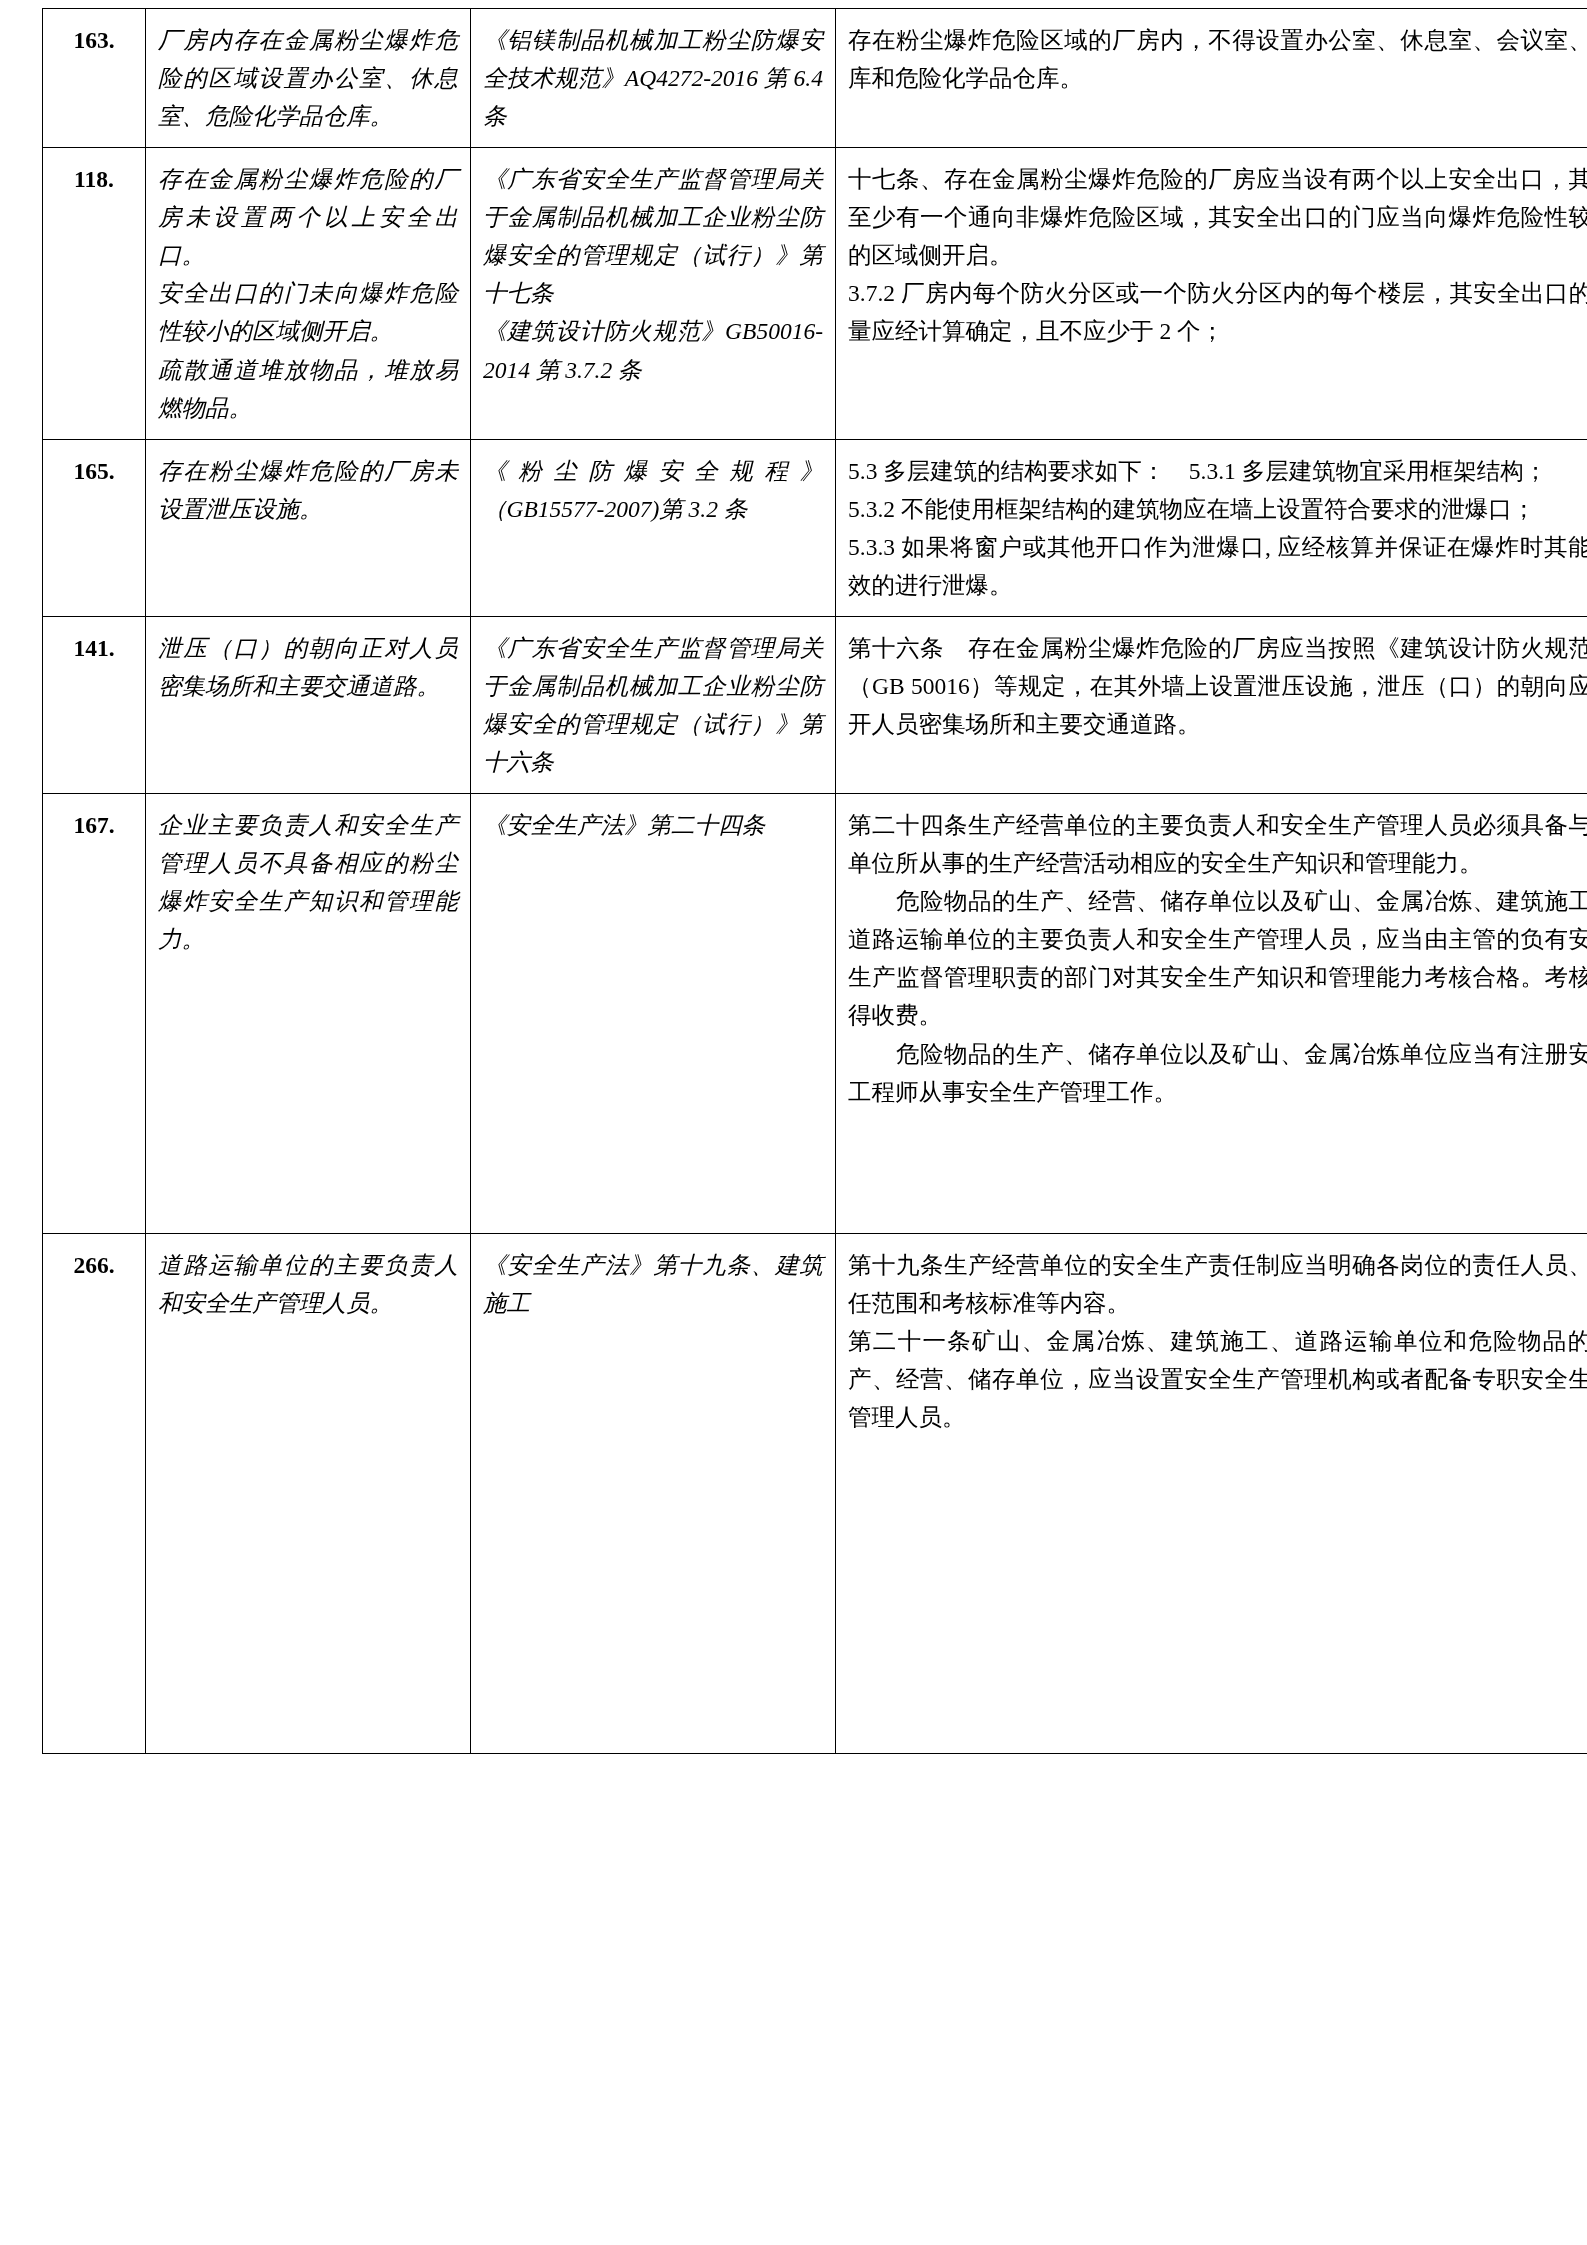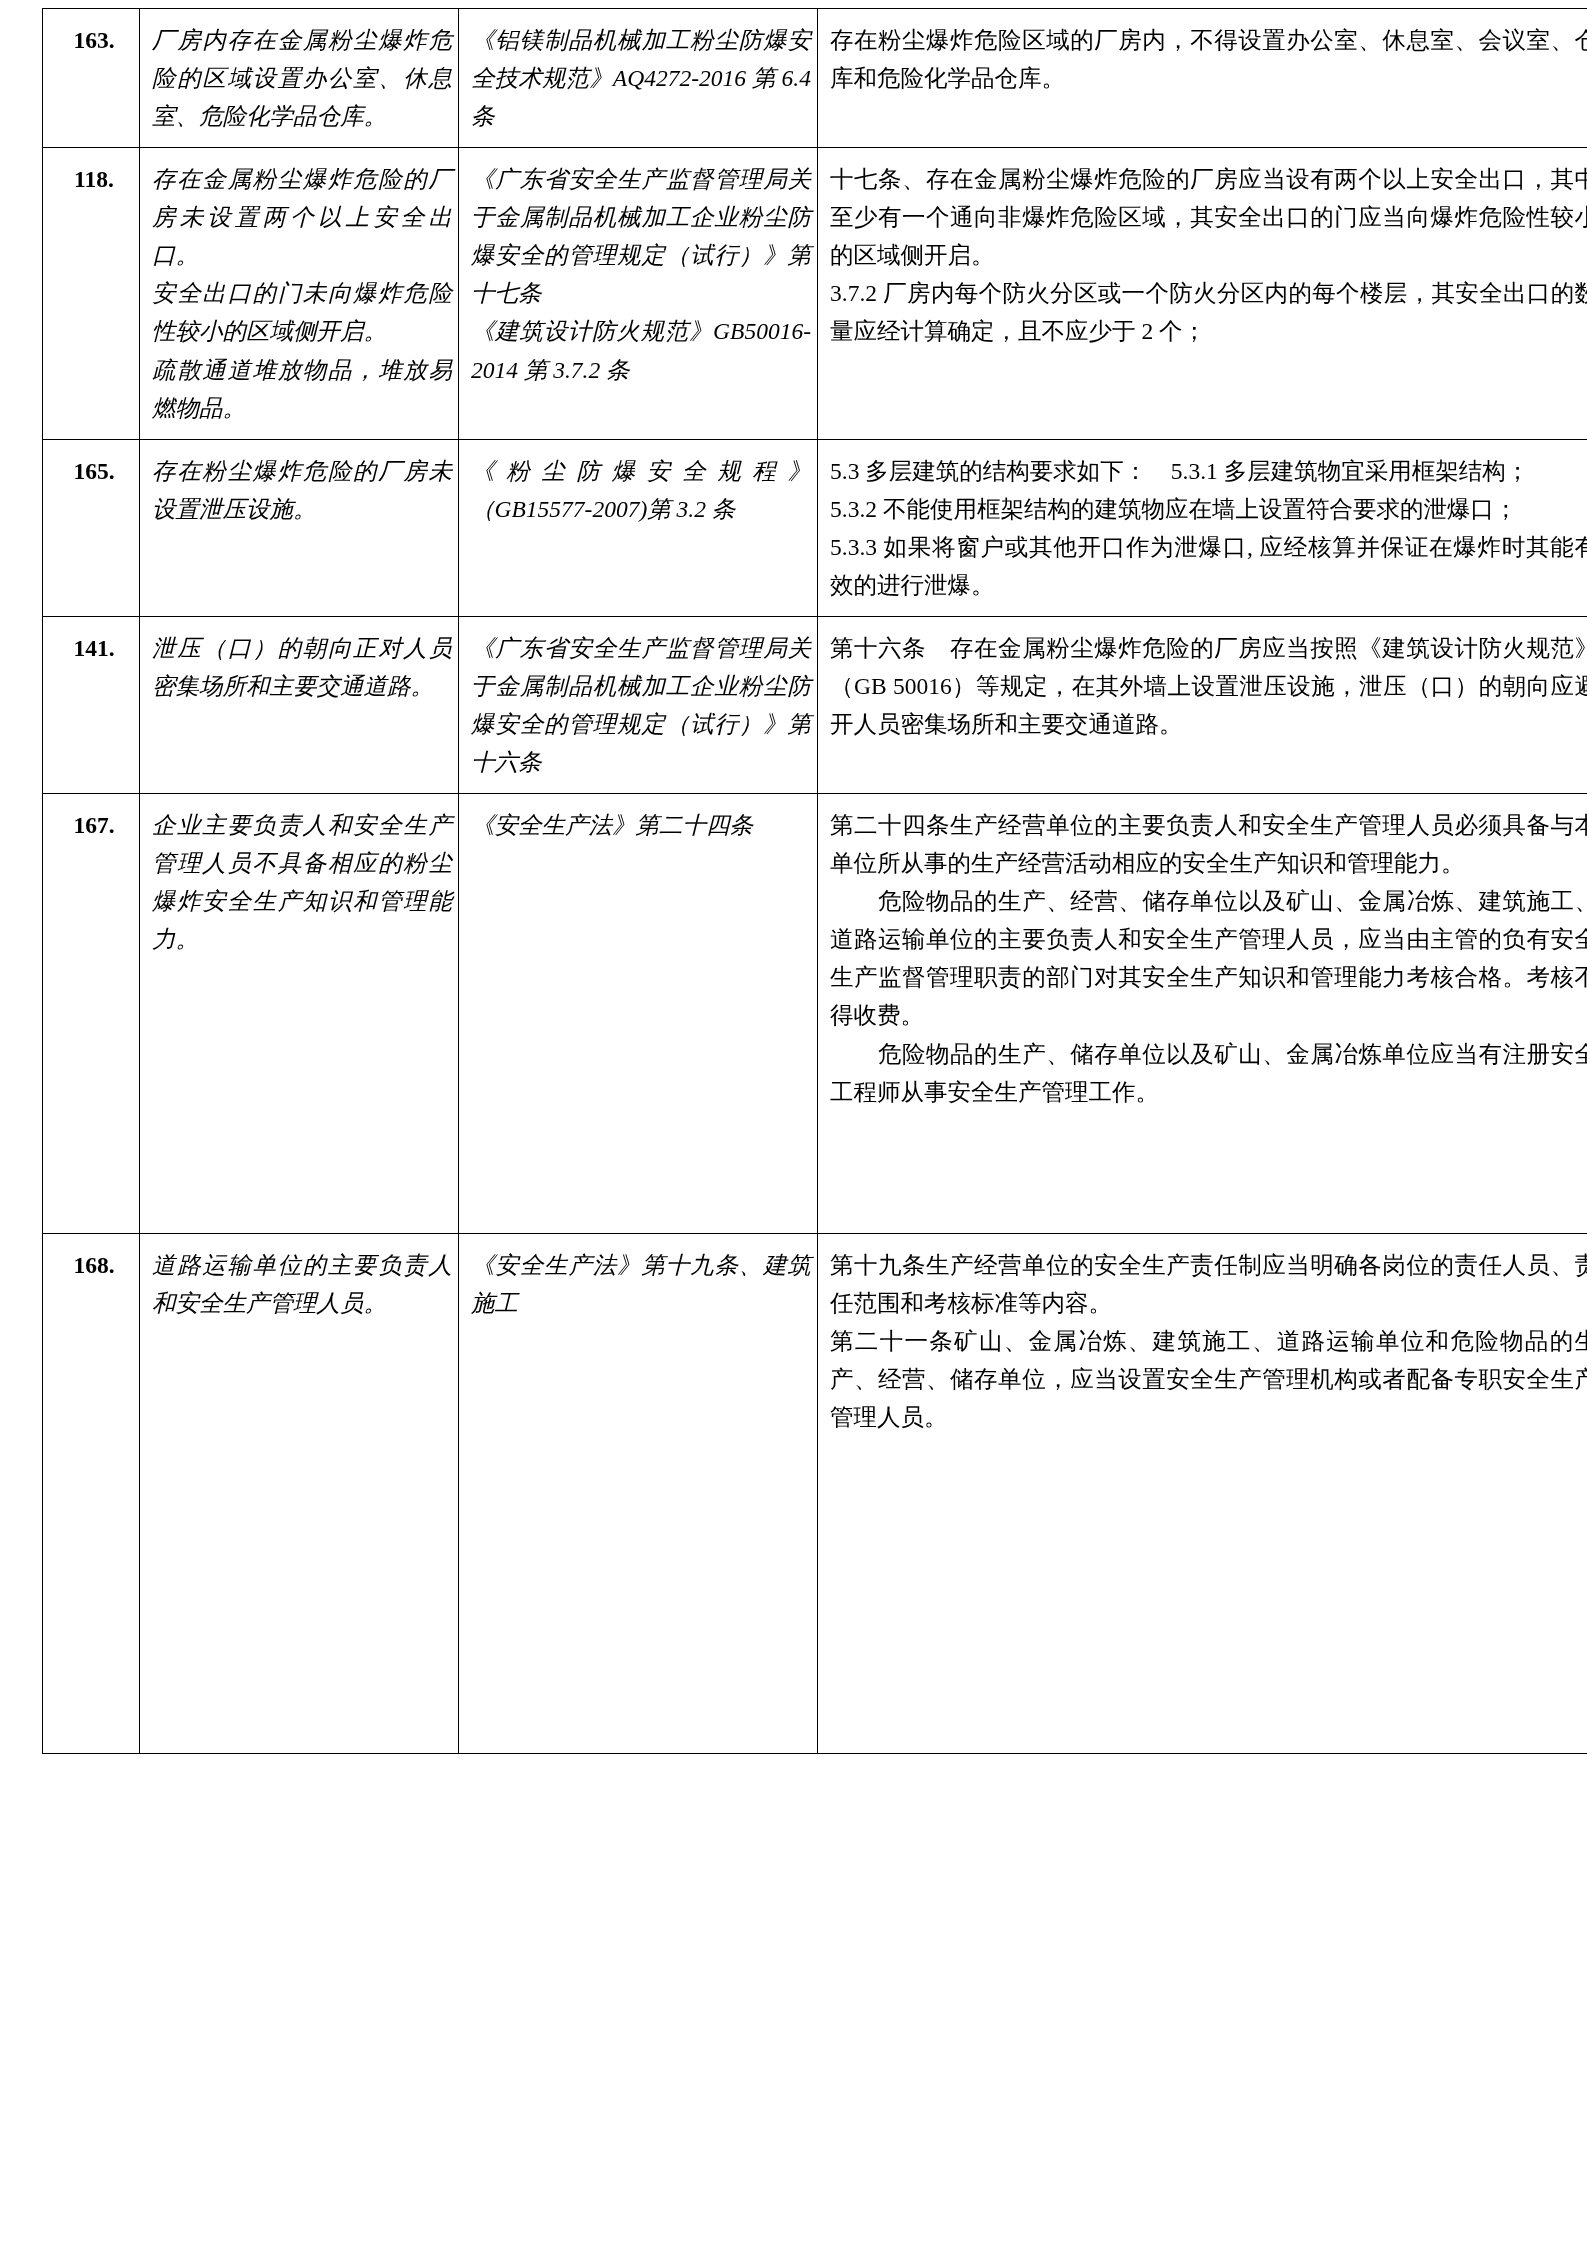--- a/index.html
+++ b/index.html
@@ -20,21 +20,21 @@
     position: relative;
   }
   table.doc-table {
     border-collapse: collapse;
     width: 1505px;
     table-layout: fixed;
   }
   table.doc-table td {
     border: 1.6px solid #000000;
     vertical-align: top;
-    padding: 12px 6px 12px 12px;
+    padding: 12px 12px 12px 12px;
     font-size: 23.5px;
     line-height: 1.62;
   }
   td.col-num {
     width: 78px;
     text-align: center;
     vertical-align: middle;
     font-weight: bold;
     font-size: 25px;
     padding-left: 2px;
@@ -138,21 +138,21 @@
         <td class="col-basis vmid">
             <div class="cell-text">《安全生产法》第二十四条</div>
           </td>
         <td class="col-content content-mid">
             <div class="cell-text">第二十四条生产经营单位的主要负责人和安全生产管理人员必须具备与本单位所从事的生产经营活动相应的安全生产知识和管理能力。
 　　危险物品的生产、经营、储存单位以及矿山、金属冶炼、建筑施工、道路运输单位的主要负责人和安全生产管理人员，应当由主管的负有安全生产监督管理职责的部门对其安全生产知识和管理能力考核合格。考核不得收费。
 　　危险物品的生产、储存单位以及矿山、金属冶炼单位应当有注册安全工程师从事安全生产管理工作。</div>
           </td>
       </tr>
       <tr style="height:520px">
-        <td class="col-num"><span class="cell-text">168.</span></td>
+        <td class="col-num"><span class="cell-text">266.</span></td>
         <td class="col-item vmid">
             <div class="cell-text">道路运输单位的主要负责人和安全生产管理人员。</div>
           </td>
         <td class="col-basis vmid">
             <div class="cell-text">《安全生产法》第十九条、建筑施工</div>
           </td>
         <td class="col-content content-mid">
             <div class="cell-text">第十九条生产经营单位的安全生产责任制应当明确各岗位的责任人员、责任范围和考核标准等内容。
 第二十一条矿山、金属冶炼、建筑施工、道路运输单位和危险物品的生产、经营、储存单位，应当设置安全生产管理机构或者配备专职安全生产管理人员。</div>
           </td>

